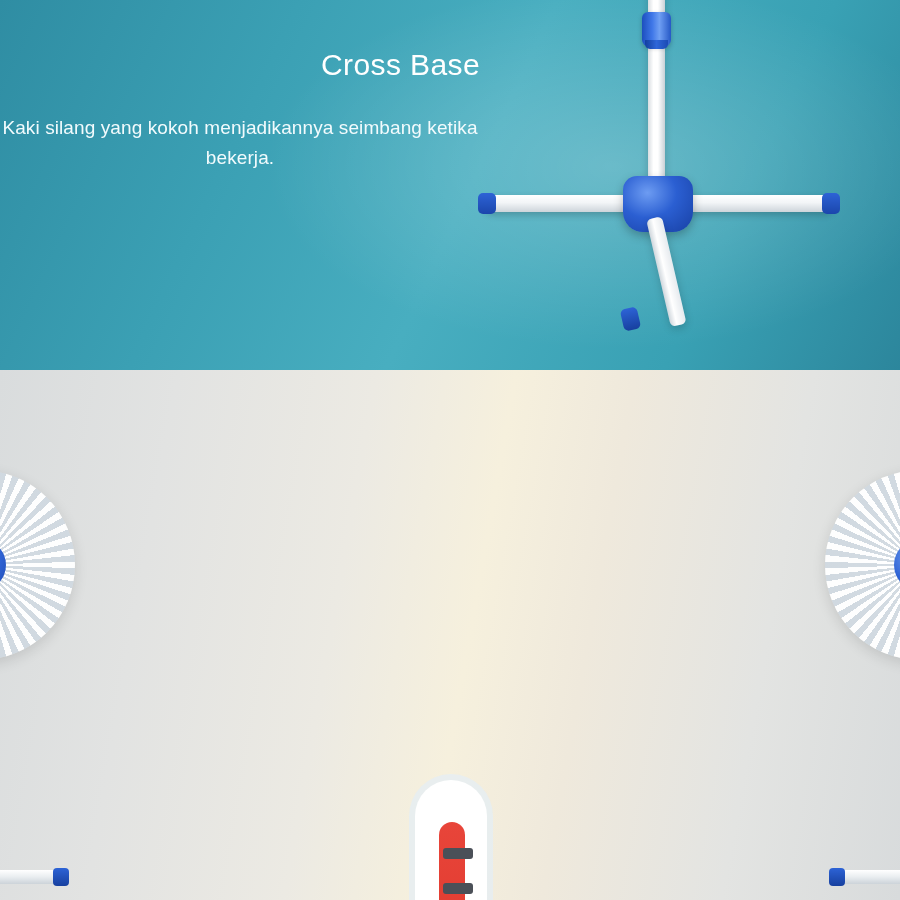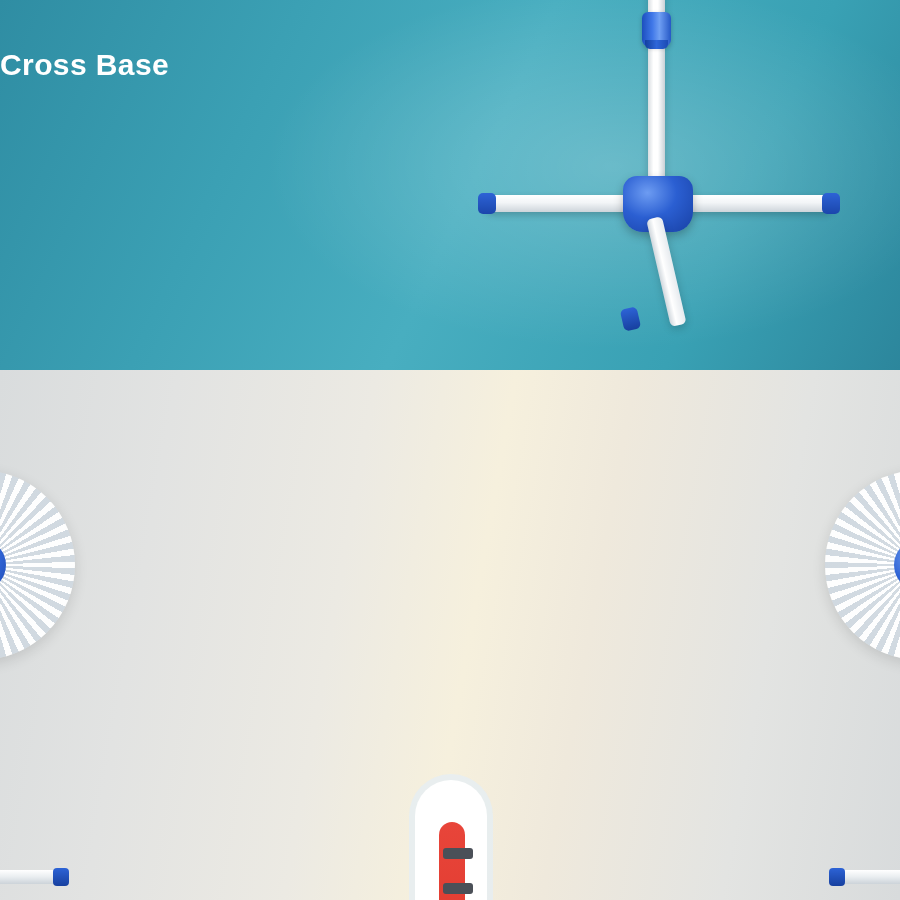--- a/index.html
+++ b/index.html
@@ -25,24 +25,24 @@
     height: 370px;
     background:
       radial-gradient(ellipse 70% 90% at 68% 45%, rgba(255,255,255,0.22) 0%, rgba(255,255,255,0.0) 55%),
       linear-gradient(115deg, #2f8da3 0%, #3ba0b4 28%, #48aec0 52%, #39a1b4 78%, #2c869c 100%);
       overflow: hidden;
   }
   .panel-top .headline {
     position: absolute;
     left: 0; top: 48px;
     width: 480px;
-    text-align: left;
+    text-align: right;
     color: #ffffff;
     font-size: 30px;
-    font-weight: bold;
+    font-weight: normal;
     letter-spacing: 0.4px;
   }
   .panel-top .subtext {
     position: absolute;
     left: 0; top: 113px;
     width: 480px;
     text-align: center;
     color: #f2fbfd;
     font-size: 19px;
     line-height: 30px;
@@ -243,20 +243,21 @@
 </style>
 </head>
 <body>
 
 <div id="page">
 
   <section class="panel-top">
 
     <div class="headline">Cross Base</div>
 
+    <div class="subtext">Kaki silang yang kokoh menjadikannya seimbang ketika bekerja.</div>
 
     <div class="crossbase">
       <div class="cb-pole"></div>
       <div class="cb-collar"></div>
       <div class="cb-hbar"></div>
       <div class="cb-cap-l"></div>
       <div class="cb-cap-r"></div>
       <div class="cb-hub"></div>
       <div class="cb-leg"></div>
       <div class="cb-leg-cap"></div>

